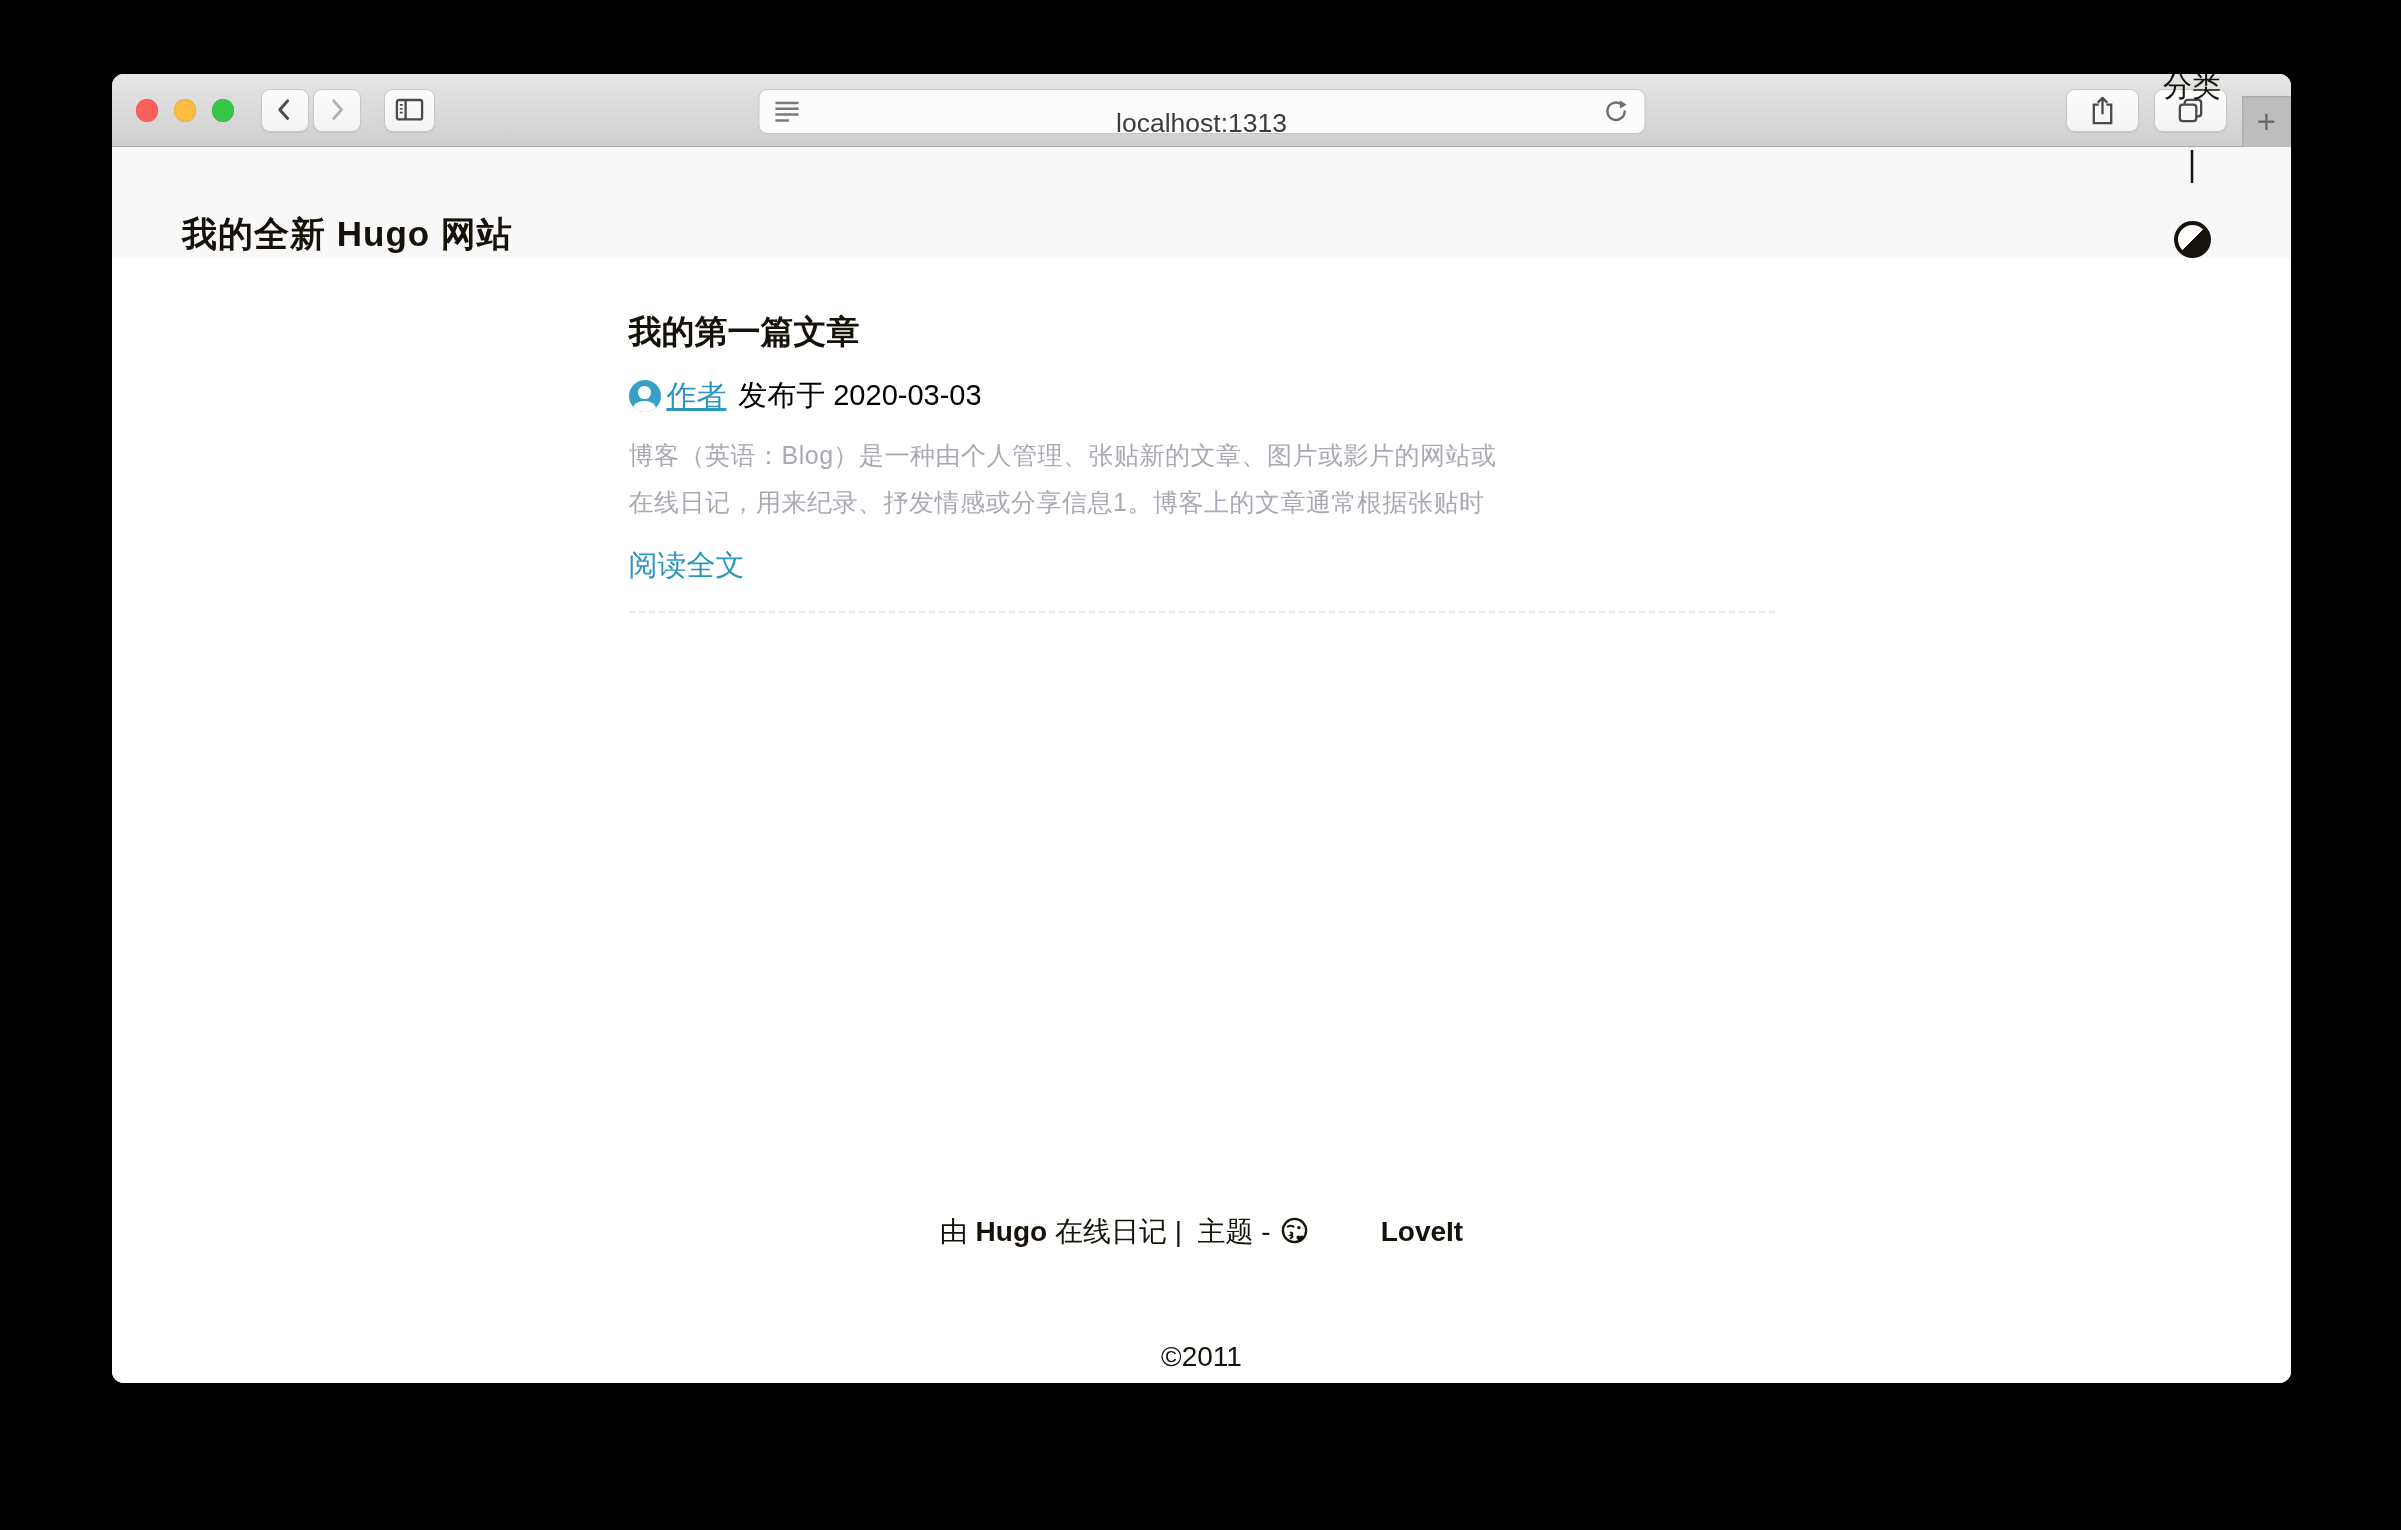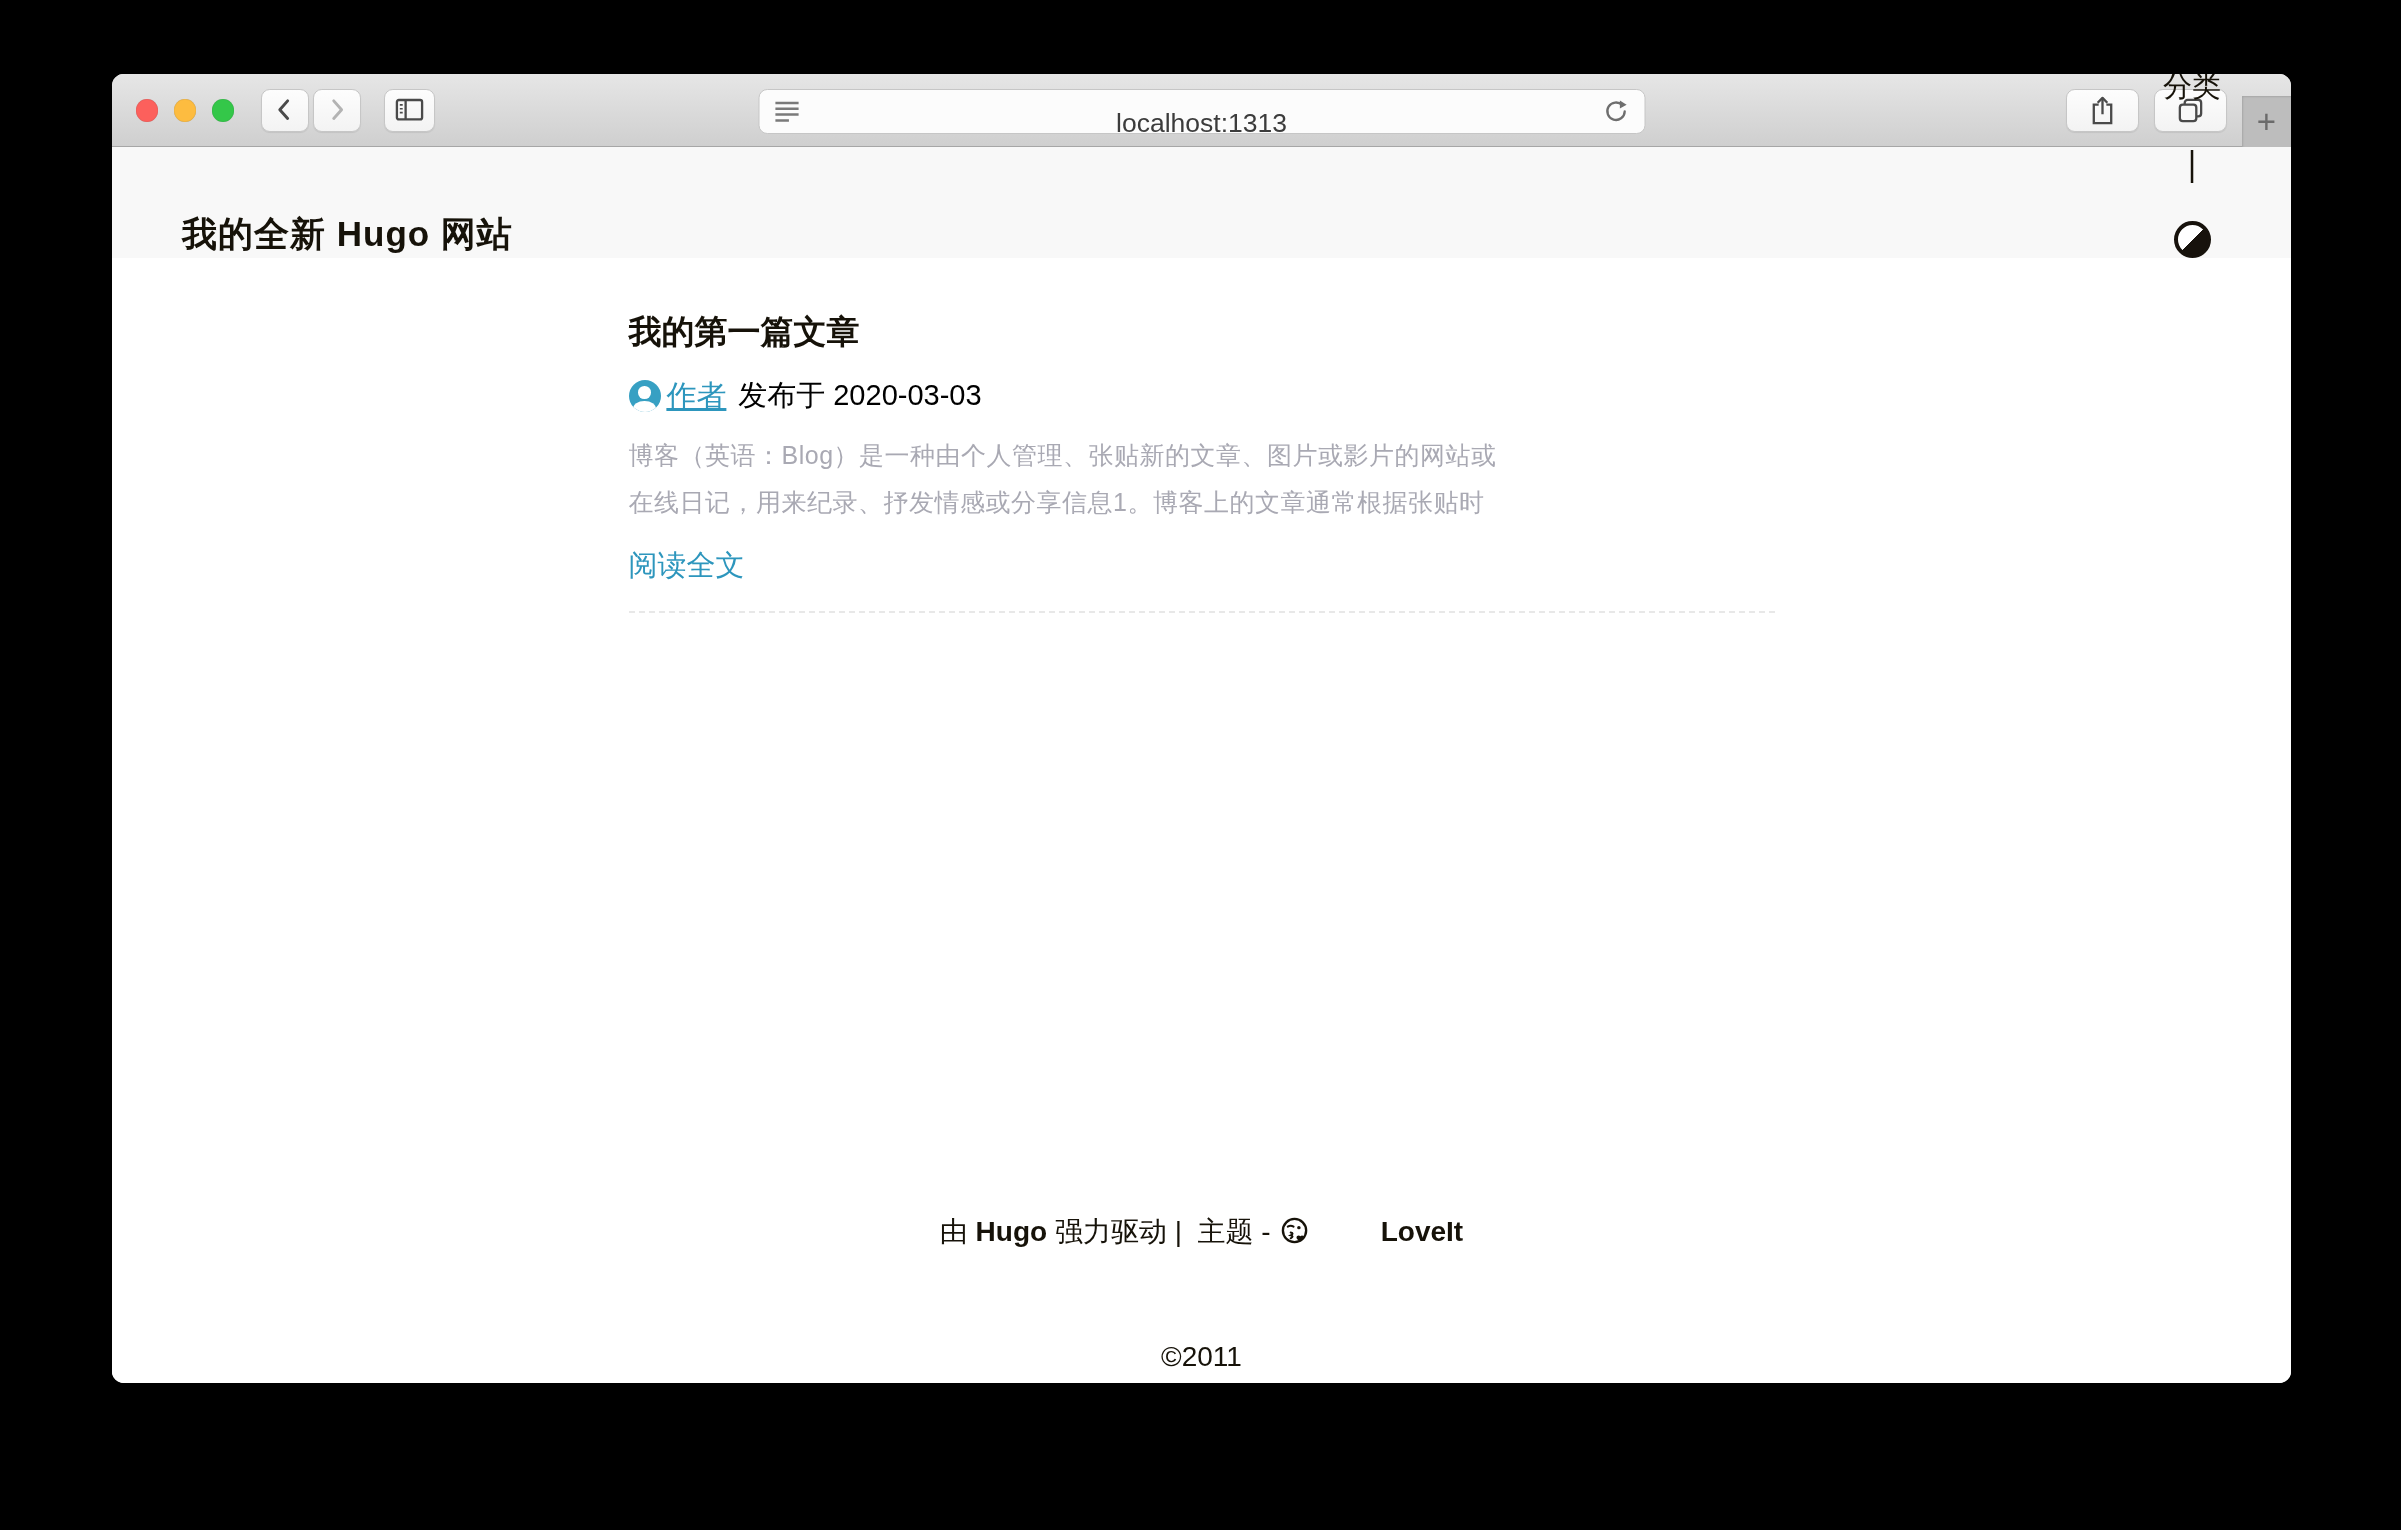--- a/index.html
+++ b/index.html
@@ -183,21 +183,21 @@
         </div>
 
         <span class="read-more">阅读全文</span>
         <div class="post-divider"></div>
       </div>
 
       <div class="site-footer">
         <div class="footer-line1">
           <span>由 </span>
             <span class="footer-strong">Hugo</span>
-            <span> 强力驱动 </span>
+            <span> 在线日记 </span>
             <span>|  </span>
             <span>主题 - </span>
           <span class="kiss-icon">
             <svg width="31" height="31" viewBox="0 0 32 32">
               <circle cx="15" cy="15" r="12" fill="none" stroke="#161209" stroke-width="2.4"></circle>
               <circle cx="19.5" cy="12" r="1.8" fill="#161209"></circle>
               <path d="M8 11 q3 -2 6 0" fill="none" stroke="#161209" stroke-width="2" stroke-linecap="round"></path>
               <path d="M11 17 q4 1 0 3 q4 1 0 3" fill="none" stroke="#161209" stroke-width="2" stroke-linecap="round"></path>
               <path d="M21 21 c1.4 -1.6 4 -0.6 4 1.2 c0 1.8 -2.4 3.2 -4 4.2 c-1.6 -1 -4 -2.4 -4 -4.2 c0 -1.8 2.6 -2.8 4 -1.2 z" fill="#161209"></path>
             </svg>

